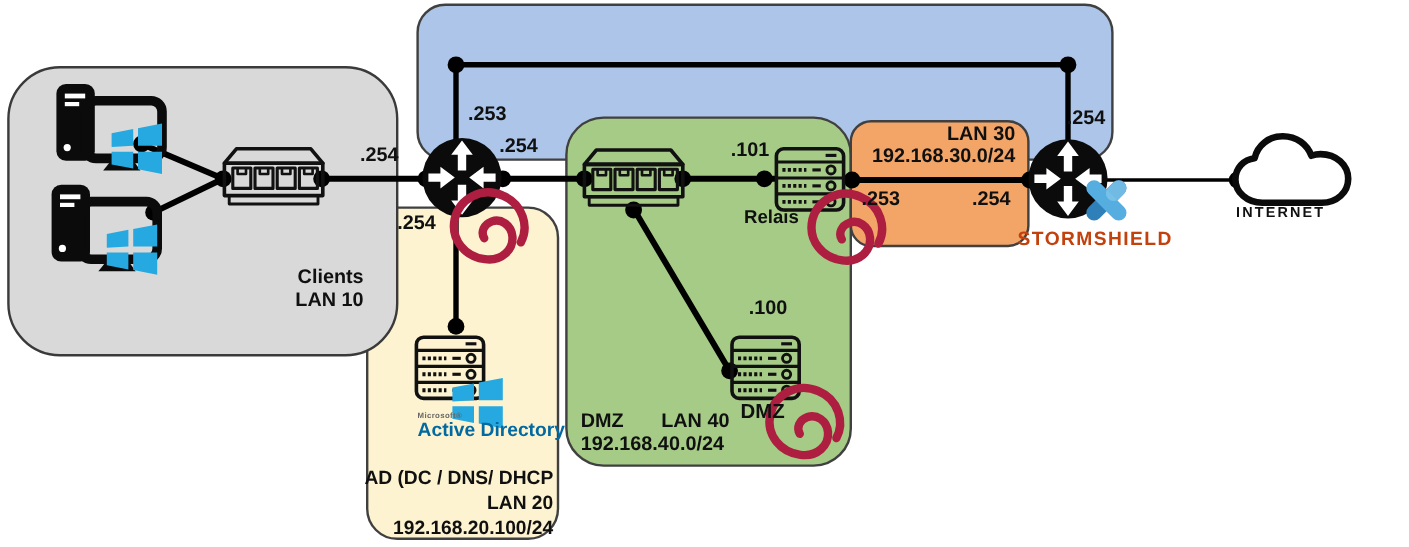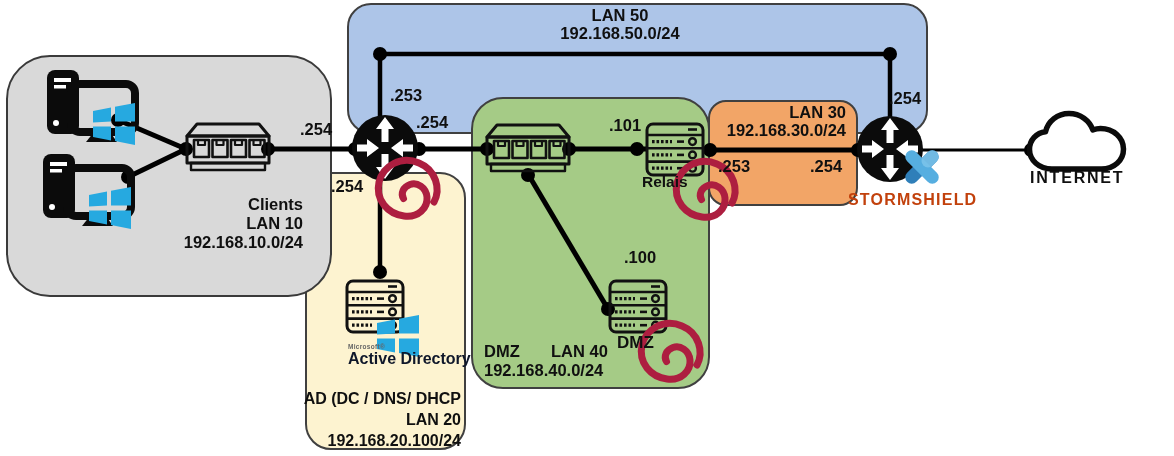--- a/index.html
+++ b/index.html
@@ -12,23 +12,23 @@
   .zone-blue  {left:347px;top:3px;   width:581px;height:131px;border-radius:24px;background:#adc5e8;z-index:1;}
   .zone-yellow{left:305px;top:172px; width:161px;height:278px;border-radius:26px;background:#fdf3d0;z-index:1;}
   .zone-green {left:471px;top:97px;  width:239px;height:292px;border-radius:32px;background:#a5cb86;z-index:2;}
   .zone-orange{left:708px;top:100px; width:150px;height:106px;border-radius:18px;background:#f2a567;z-index:2;}
   #wires{position:absolute;left:0;top:0;z-index:4;}
   .lbl{position:absolute;z-index:5;font:bold 16.5px/19px "Liberation Sans",sans-serif;color:#101010;white-space:nowrap;}
   .ra{text-align:right;}
   .ctr{text-align:center;}
   .lan20-block{line-height:21px;font-size:16px;}
   .brand-ms{font-size:6.5px;line-height:7px;font-weight:bold;color:#666;letter-spacing:.3px;}
-  .brand-ad{font-size:16px;line-height:17px;font-weight:600;color:#0f172a;}
+  .brand-ad{font-size:16px;line-height:17px;font-weight:600;color:#0369a1;}
   .stormshield-txt{color:#c2410c;font-size:16px;letter-spacing:1.2px;}
-  .internet-txt{font-size:16px;letter-spacing:1.8px;}
+  .internet-txt{font-size:12px;letter-spacing:1.8px;}
 </style>
 </head>
 <body>
 
 <div id="canvas">
 
   <div class="zone zone-yellow"></div>
   <div class="zone zone-blue"></div>
   <div class="zone zone-green"></div>
   <div class="zone zone-orange"></div>
@@ -146,57 +146,52 @@
     <use href="#server" x="608" y="276"></use>
     <use href="#server" x="345" y="276"></use>
     <use href="#win" x="375" y="312"></use>
     <use href="#debian" x="371" y="151" width="58" height="58"></use>
     <use href="#debian" x="669" y="152" width="48" height="48"></use>
     <use href="#debian" x="634" y="314" width="60" height="60"></use>
     <use href="#sslogo" x="900" y="145"></use>
     <use href="#cloud" x="1024" y="108"></use>
   </svg>
 
-  <div class="lbl ctr" style="left:455px;top:6px;width:330px;line-height:18px;">
-    <div>LAN 50</div>
-    <div>192.168.50.0/24</div>
-  </div>
 
   <div class="lbl" style="left:300px;top:120px;">.254</div>
   <div class="lbl" style="left:390px;top:86px;">.253</div>
   <div class="lbl" style="left:416px;top:113px;">.254</div>
   <div class="lbl" style="left:331px;top:177px;">.254</div>
   <div class="lbl" style="left:597px;top:116px;margin-left:12px;">.101</div>
   <div class="lbl" style="left:624px;top:248px;">.100</div>
   <div class="lbl" style="left:718px;top:157px;">.253</div>
   <div class="lbl" style="left:810px;top:157px;">.254</div>
   <div class="lbl" style="left:889px;top:89px;">.254</div>
 
   <div class="lbl ra" style="left:696px;top:103px;width:150px;line-height:18px;">
     <div>LAN 30</div>
     <div>192.168.30.0/24</div>
   </div>
 
-  <div class="lbl ra" style="left:135px;top:195px;width:168px;">
+  <div class="lbl ra" style="left:135px;top:222px;width:168px;">
     <div>Clients</div>
     <div>LAN 10</div>
-    <div>192.168.10.0/24</div>
   </div>
 
   <div class="lbl ra lan20-block" style="left:290px;top:388px;width:171px;">
     <div>AD (DC / DNS/ DHCP</div>
     <div>LAN 20</div>
     <div>192.168.20.100/24</div>
   </div>
 
   <div class="lbl" style="left:484px;top:342px;">DMZ</div>
   <div class="lbl" style="left:551px;top:342px;text-align:right;">LAN 40</div>
   <div class="lbl" style="left:484px;top:361px;">192.168.40.0/24</div>
 
-  <div class="lbl" style="left:642px;top:172px;font-size:15.5px;">Relais</div>
+  <div class="lbl" style="left:620px;top:172px;font-size:15.5px;">Relais</div>
   <div class="lbl" style="left:617px;top:333px;font-size:17px;">DMZ</div>
 
   <div class="lbl" style="left:348px;top:343px;font-weight:normal;">
     <div class="brand-ms">Microsoft®</div>
     <div class="brand-ad">Active Directory</div>
   </div>
 
   <div class="lbl stormshield-txt" style="left:848px;top:190px;">STORMSHIELD</div>
   <div class="lbl internet-txt" style="left:1030px;top:168px;">INTERNET</div>
 

